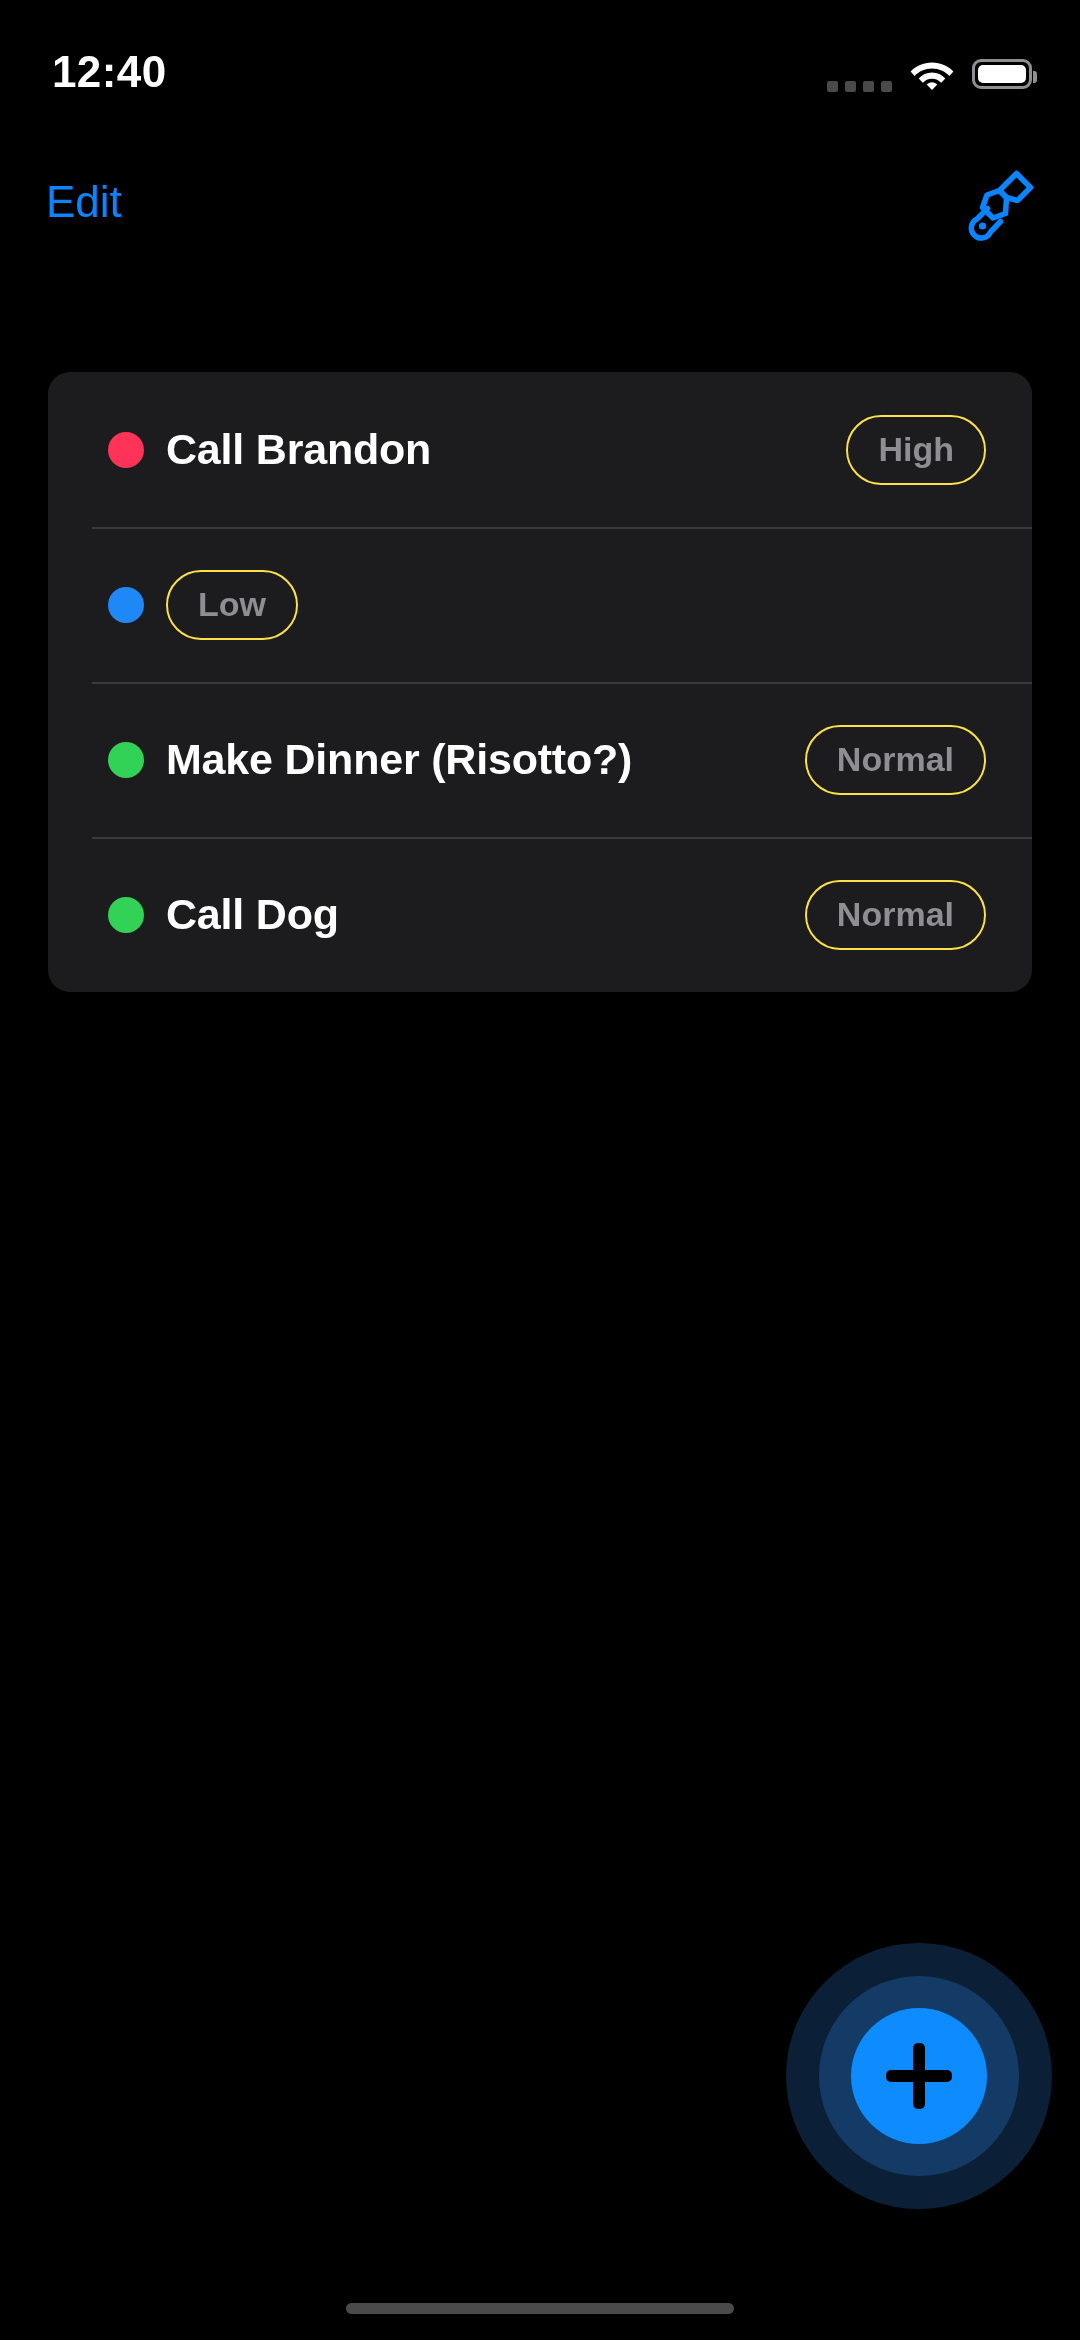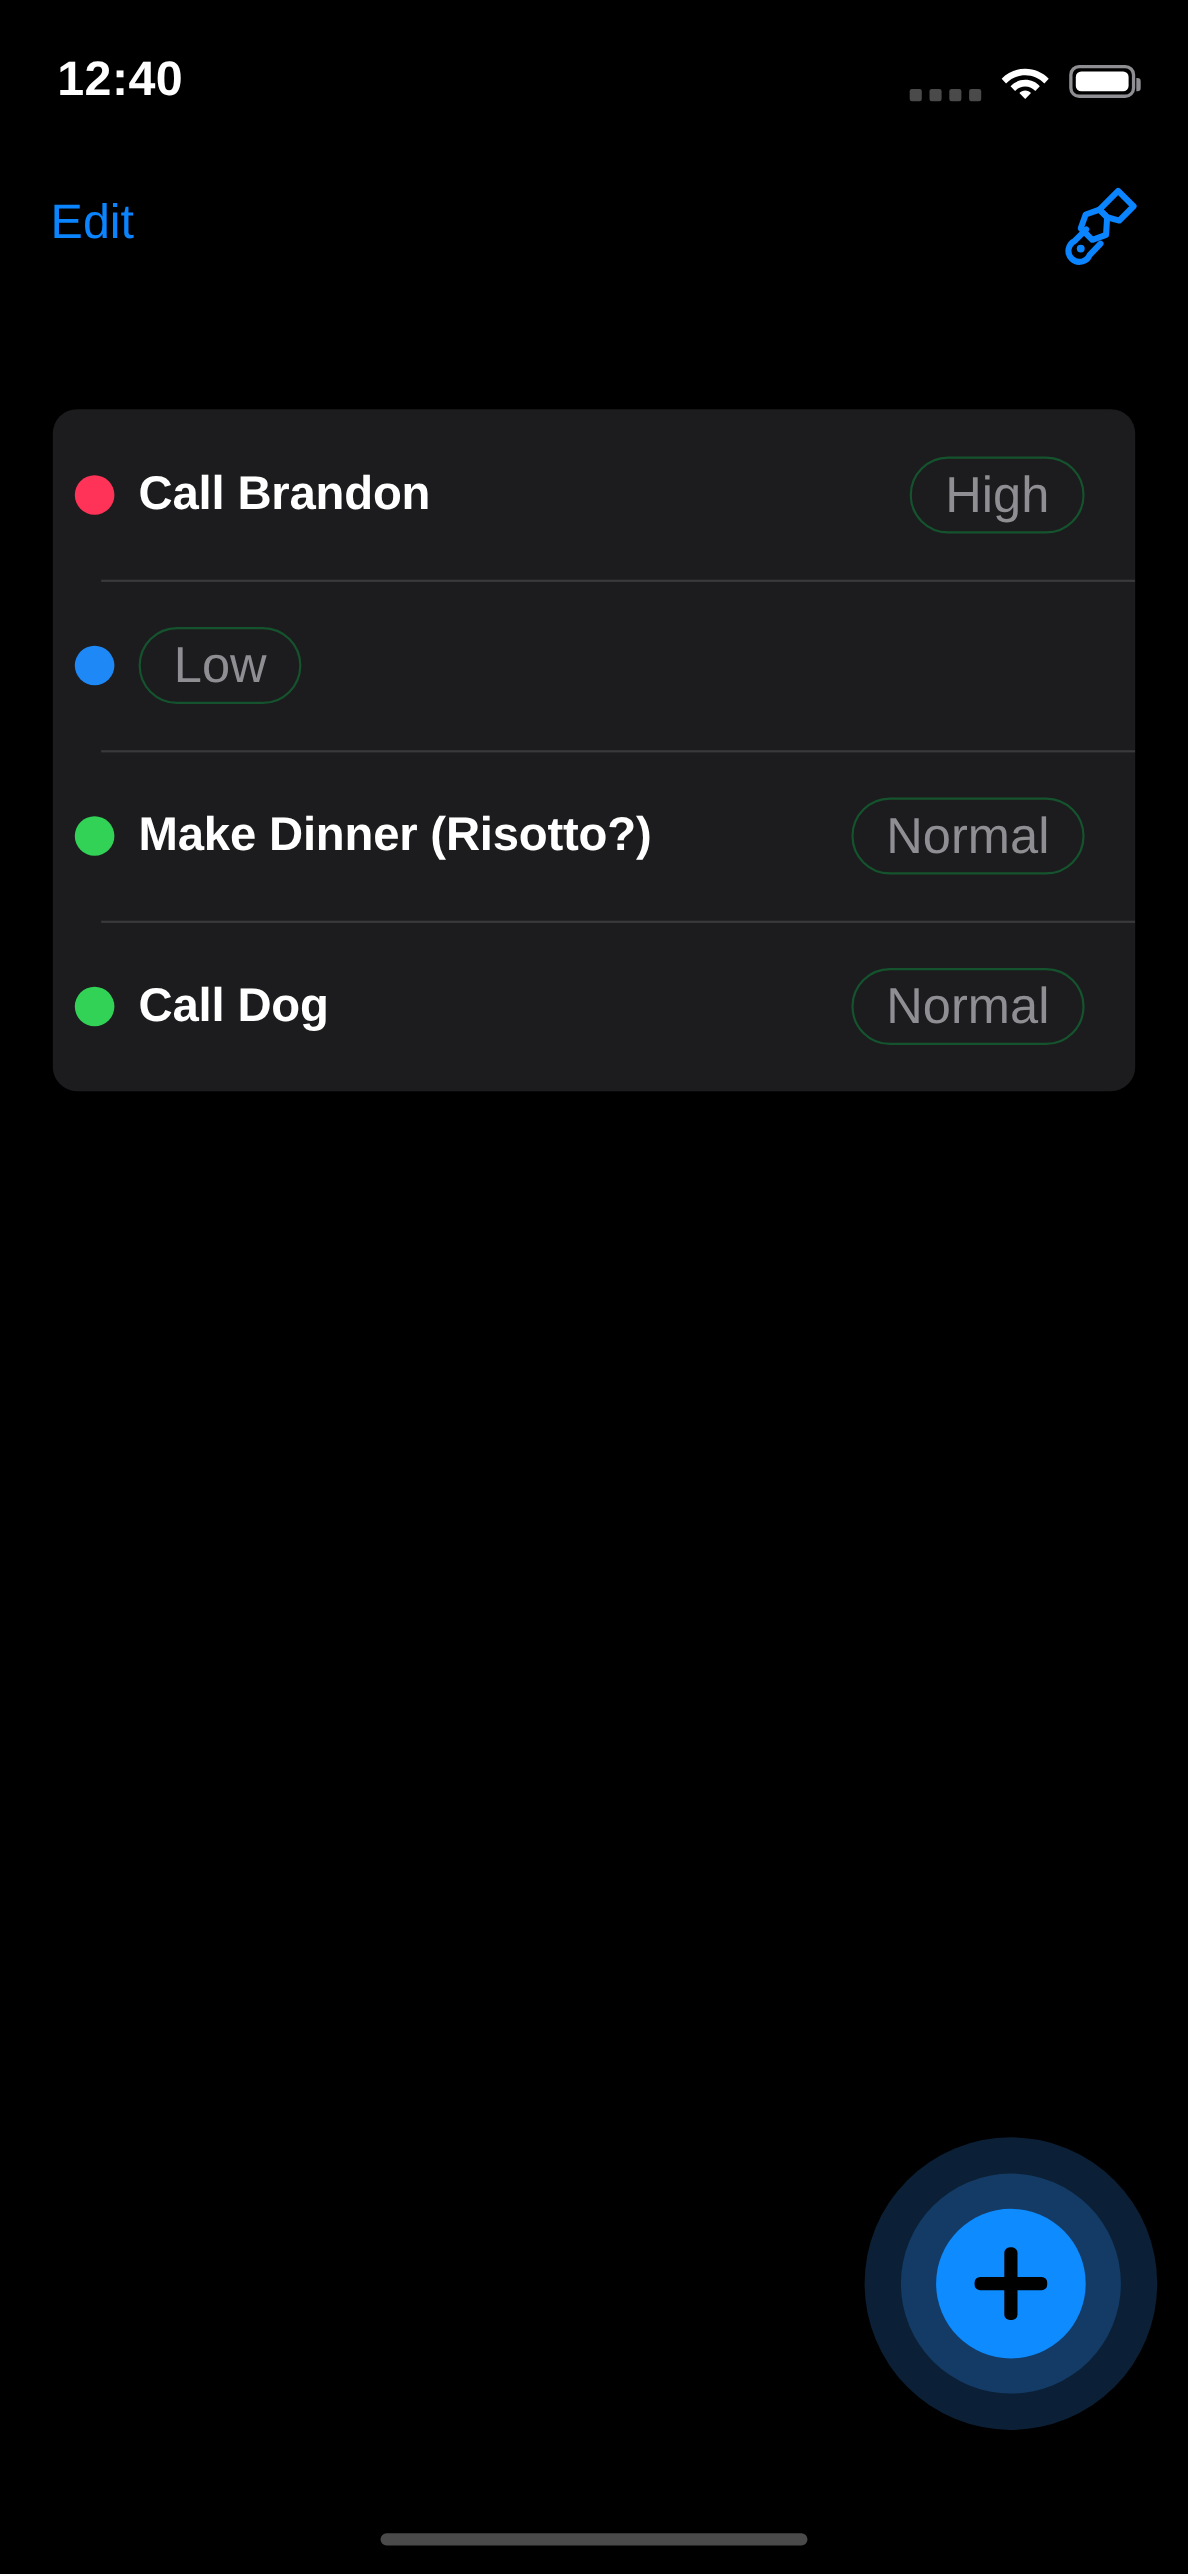--- a/index.html
+++ b/index.html
@@ -133,21 +133,21 @@
     width: 984px;
     background: #1c1c1e;
     border-radius: 22px;
     overflow: hidden;
   }
   .task-row {
     position: relative;
     height: 155px;
     display: flex;
     align-items: center;
-    padding: 0 46px 0 20px;
+    padding: 0 46px 0 60px;
     box-sizing: border-box;
     cursor: pointer;
   }
   .task-row + .task-row::before {
     content: "";
     position: absolute;
     left: 44px;
     right: 0;
     top: 0;
     height: 2px;
@@ -164,25 +164,25 @@
     flex: 1 1 auto;
     color: #ffffff;
     font-size: 43px;
     font-weight: 700;
     letter-spacing: -0.2px;
     white-space: nowrap;
     overflow: hidden;
   }
   .task-pill {
     flex: 0 0 auto;
-    border: 2px solid #14532d;
+    border: 2px solid #fde047;
     border-radius: 999px;
     color: #8e8e93;
-    font-size: 46px;
-    font-weight: 400;
+    font-size: 34px;
+    font-weight: 700;
     padding: 13px 30px 15px;
     line-height: 38px;
     white-space: nowrap;
   }
 
   
   .fab {
     position: absolute;
     left: 786px;
     top: 1943px;

